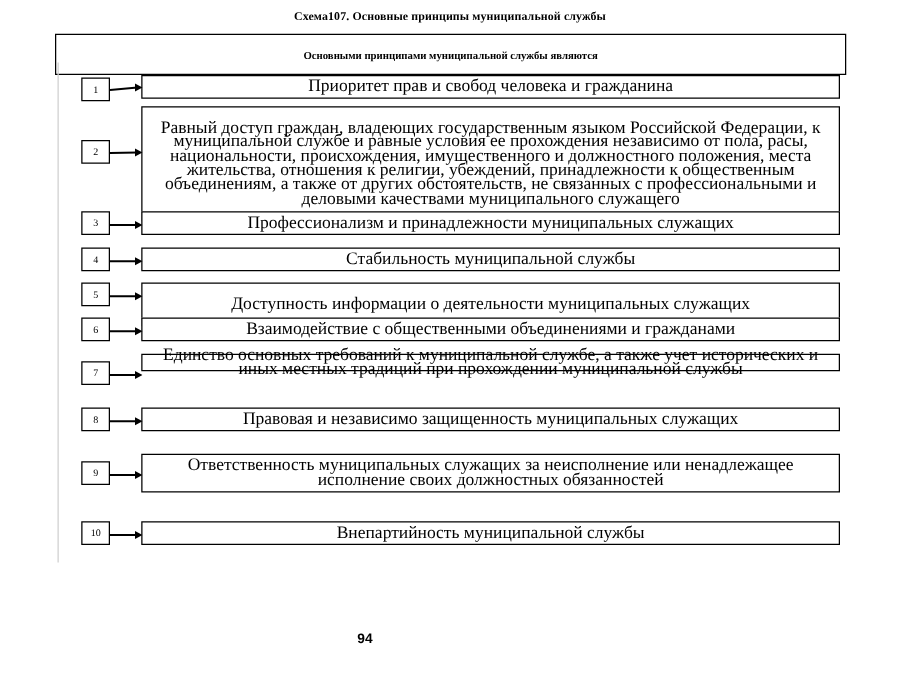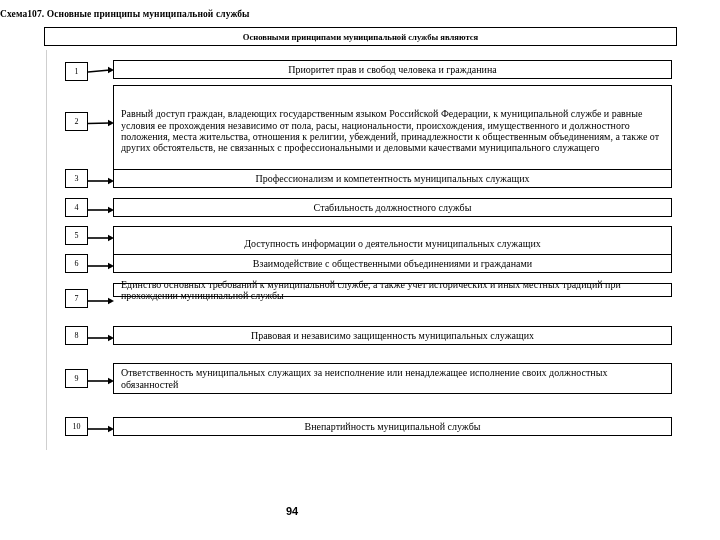--- a/index.html
+++ b/index.html
@@ -21,35 +21,35 @@
     height: 540px;
     background: #ffffff;
   }
 
   
   .title {
     position: absolute;
     left: 0;
     top: 8px;
     width: 720px;
-    text-align: left;
+    text-align: center;
     font-size: 9.5px;
     font-weight: bold;
     letter-spacing: 0.1px;
     line-height: 12px;
     white-space: nowrap;
   }
 
   
   .subtitle-box {
     position: absolute;
     left: 44px;
     top: 27px;
     width: 633px;
-    height: 19px;
+    height: 33px;
     border: 1px solid #000000;
     box-sizing: border-box;
     display: flex;
     align-items: center;
     justify-content: center;
     background: #ffffff;
   }
   .subtitle-text {
     font-size: 8.6px;
     font-weight: bold;
@@ -106,23 +106,23 @@
     width: 559px;
     border: 1px solid #000000;
     box-sizing: border-box;
     background: #ffffff;
     display: flex;
     align-items: center;
     justify-content: center;
     z-index: 1;
   }
   .text-box .tb-inner {
-    font-size: 10px;
+    font-size: 14px;
     line-height: 11.4px;
-    text-align: left;
+    text-align: center;
     padding: 0 7px;
   }
 
   
   .page-number {
     position: absolute;
     left: 0;
     top: 505px;
     width: 584px;
     text-align: center;
@@ -171,33 +171,33 @@
       </div>
       <div class="row">
         <div class="num-box" style="top: 169px;">
           <span>3</span>
         </div>
         <div class="connector" style="top: 172.5px; height: 12px;"><svg width="26" height="12" viewBox="0 0 26 12">
             <line x1="0" y1="6" x2="22" y2="6" stroke="#000000" stroke-width="1.6"></line>
             <polygon points="26,6 20,2.8 20,9.2" fill="#000000"></polygon>
           </svg></div>
         <div class="text-box" style="top: 169px; height: 19px;">
-          <div class="tb-inner">Профессионализм и компетентность муниципальных служащих</div>
+          <div class="tb-inner">Профессионализм и принадлежности муниципальных служащих</div>
         </div>
       </div>
       <div class="row">
         <div class="num-box" style="top: 198px;">
           <span>4</span>
         </div>
         <div class="connector" style="top: 201.5px; height: 12px;"><svg width="26" height="12" viewBox="0 0 26 12">
             <line x1="0" y1="6" x2="22" y2="6" stroke="#000000" stroke-width="1.6"></line>
             <polygon points="26,6 20,2.8 20,9.2" fill="#000000"></polygon>
           </svg></div>
         <div class="text-box" style="top: 198px; height: 19px;">
-          <div class="tb-inner">Стабильность должностного службы</div>
+          <div class="tb-inner">Стабильность муниципальной службы</div>
         </div>
       </div>
       <div class="row">
         <div class="num-box" style="top: 226px;">
           <span>5</span>
         </div>
         <div class="connector" style="top: 229.5px; height: 12px;"><svg width="26" height="12" viewBox="0 0 26 12">
             <line x1="0" y1="6" x2="22" y2="6" stroke="#000000" stroke-width="1.6"></line>
             <polygon points="26,6 20,2.8 20,9.2" fill="#000000"></polygon>
           </svg></div>

